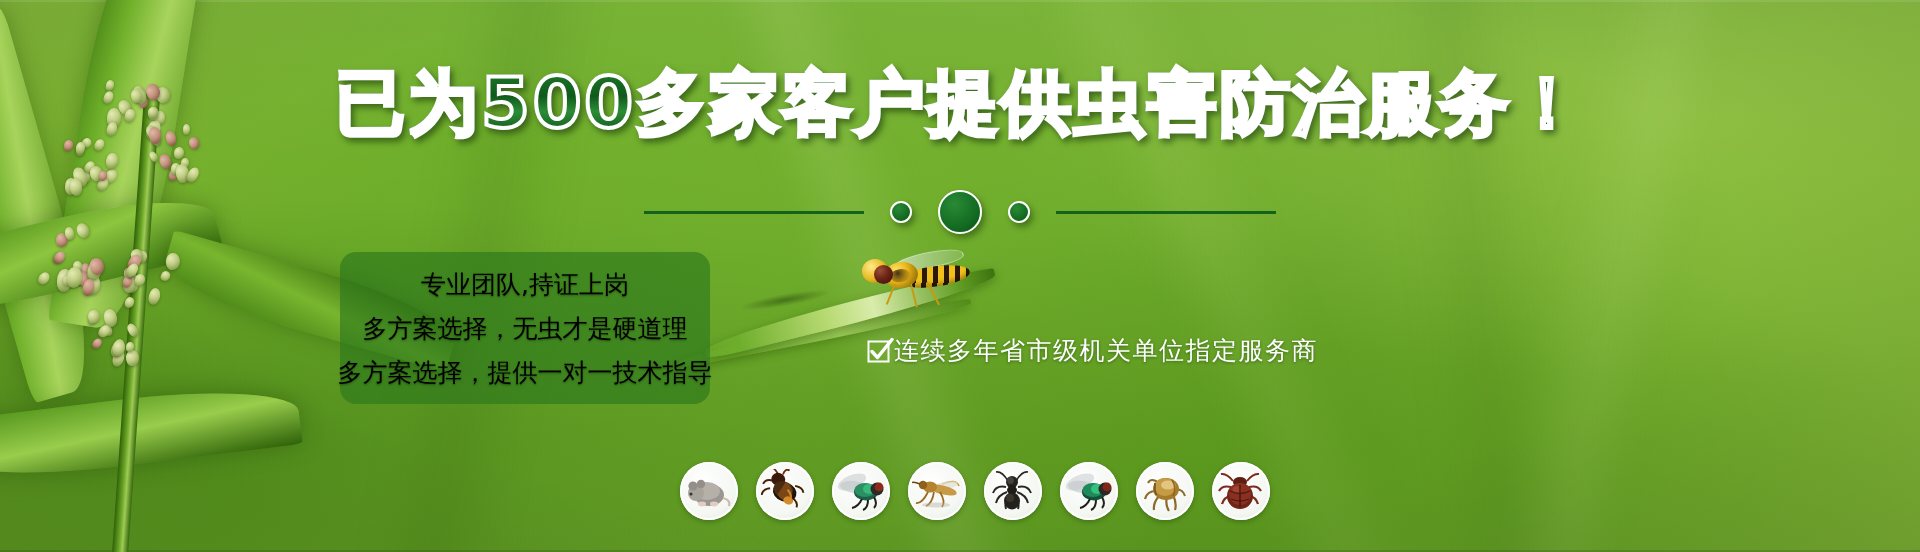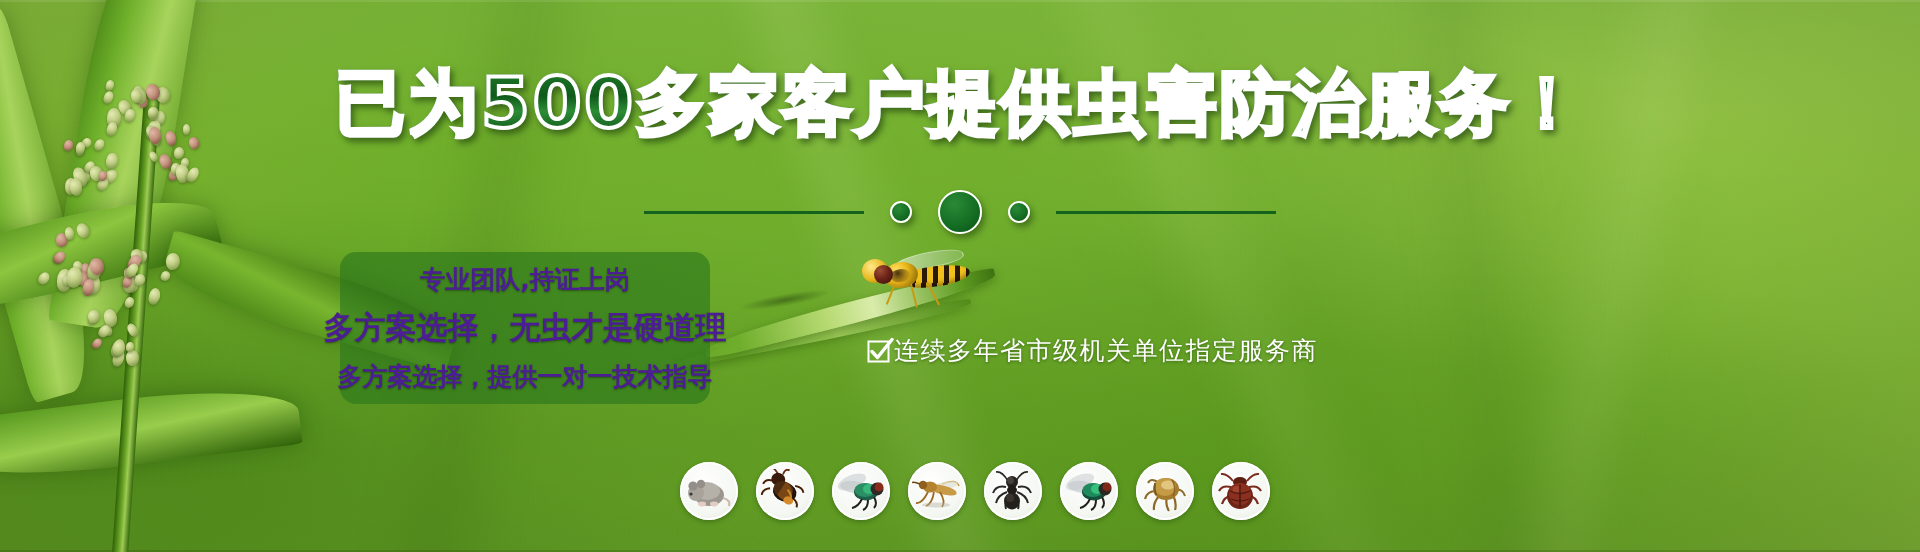--- a/index.html
+++ b/index.html
@@ -212,29 +212,29 @@
     border-radius: 16px;
     background: rgba(42,118,28,0.62);
     display: flex;
     flex-direction: column;
     justify-content: center;
     align-items: center;
     gap: 11px;
     padding: 8px 10px;
   }
   .claim {
-    color: #4c1d95;
-    font-weight: bold;
+    color: #000000;
+    font-weight: normal;
     white-space: nowrap;
     font-family: "DejaVu Sans", "Liberation Sans", sans-serif;
     text-shadow: 0 1px 2px rgba(12,38,4,0.5);
     text-align: center;
   }
   .claim.c1 { font-size: 25px; letter-spacing: 0px; }
-  .claim.c2 { font-size: 31px; letter-spacing: 0px; }
+  .claim.c2 { font-size: 25px; letter-spacing: 0px; }
   .claim.c3 { font-size: 25px; letter-spacing: 0px; }
 
   
   .certs {
     position: absolute;
     left: 866px; top: 334px;
     display: flex;
     flex-direction: column;
     gap: 22px;
   }

